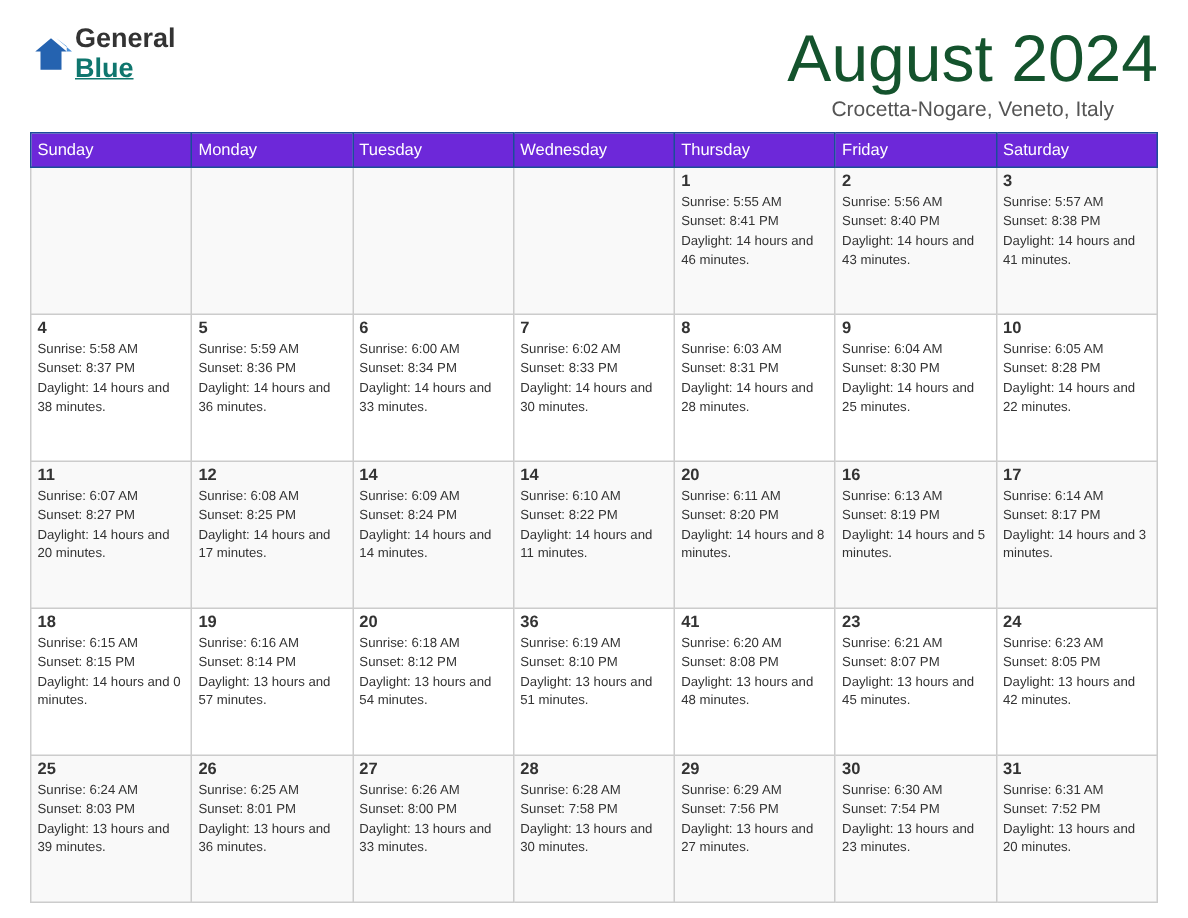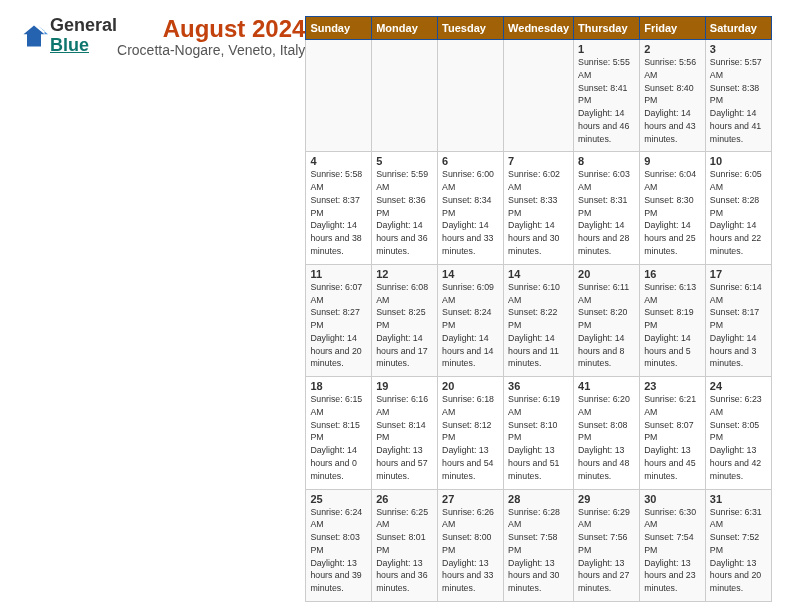--- a/index.html
+++ b/index.html
@@ -8,20 +8,21 @@
       background: #fff;
       width: 792px;
       height: 612px;
       overflow: hidden;
     }
     .page {
       width: 792px;
       height: 612px;
       padding: 16px 20px 10px 20px;
       display: flex;
+      flex-direction: column;
     }
     .header {
       display: flex;
       justify-content: space-between;
       align-items: flex-start;
       margin-bottom: 8px;
     }
     .logo {
       display: flex;
       align-items: center;
@@ -35,43 +36,43 @@
     .logo-general { color: #333; }
     .logo-blue { color: #0f766e; text-decoration: underline; }
     .logo-icon {
       width: 28px;
       height: 28px;
     }
     .title-block {
       text-align: right;
     }
     .month-year {
-      font-size: 24px;
-      font-weight: 700;
-      color: #c2410c;
+      font-size: 44px;
+      font-weight: 400;
+      color: #14532d;
       line-height: 1.1;
     }
     .location {
       font-size: 14px;
       color: #555;
       text-align: center;
     }
     .calendar {
       width: 100%;
       border-collapse: collapse;
       flex: 1;
       font-size: 9.5px;
     }
     .calendar th {
-      background: #a16207;
+      background: #6d28d9;
       color: white;
       padding: 5px 4px;
       text-align: left;
       font-size: 11px;
-      font-weight: 700;
+      font-weight: 400;
       border: 1px solid #1a4d99;
     }
     .calendar td {
       border: 1px solid #ccc;
       vertical-align: top;
       padding: 3px 4px;
       width: calc(100% / 7);
       height: 82px;
       background: #fff;
     }

